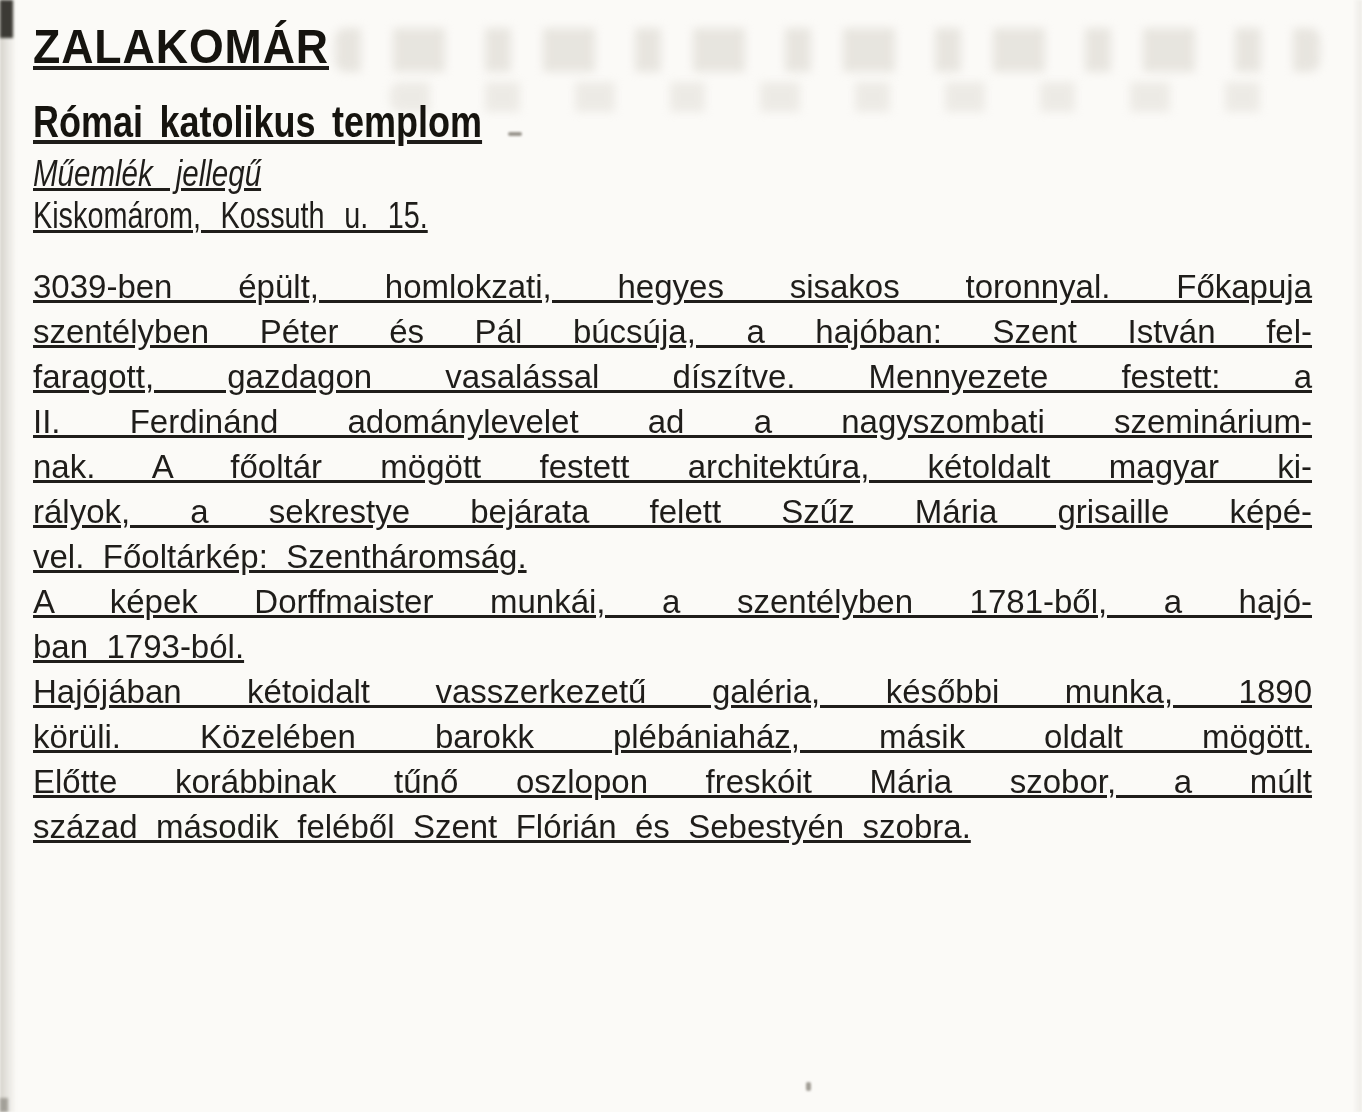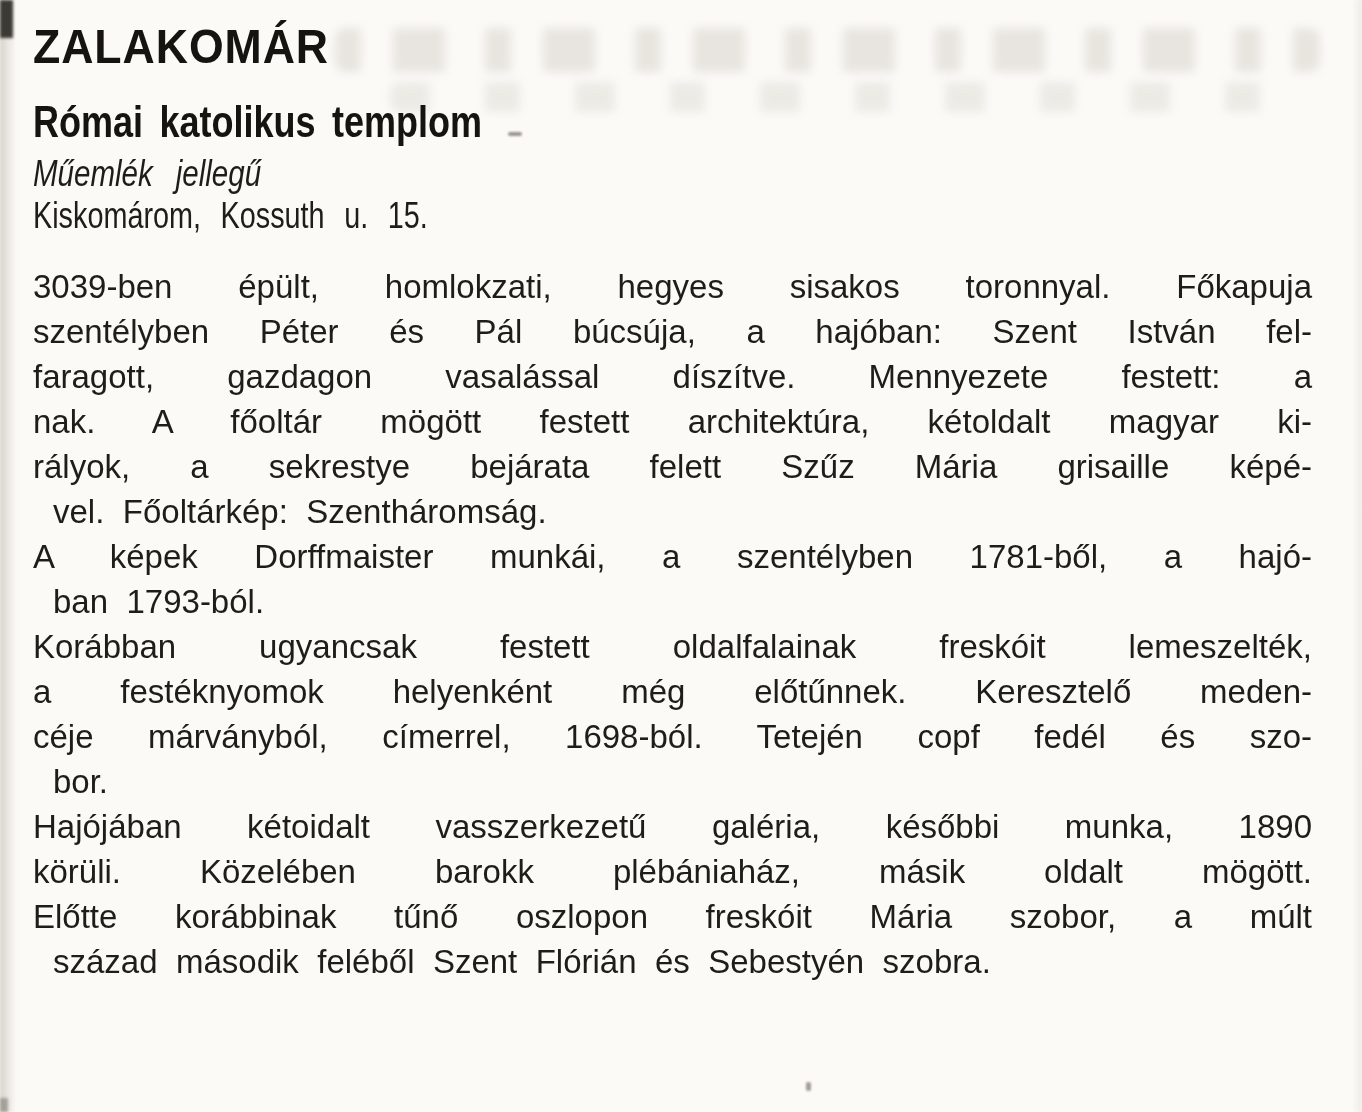--- a/index.html
+++ b/index.html
@@ -63,20 +63,21 @@
     background: #9a968e; filter: blur(1px); border-radius: 2px;
   }
   .speck-2 {
     position: absolute; left: 806px; top: 1082px; width: 5px; height: 9px;
     background: #a29e96; filter: blur(1px); border-radius: 2px;
   }
   
   .content {
     position: relative;
     padding: 22px 50px 0 33px;
+    text-decoration: underline;
   }
   .title {
     font-size: 48px;
     line-height: 50px;
     font-weight: bold;
     color: var(--heading-ink);
     letter-spacing: 1px;
     transform: scaleX(0.93);
     transform-origin: left center;
   }
@@ -114,21 +115,20 @@
   .line {
     line-height: 45px;
     white-space: normal;
     text-align: justify;
     text-align-last: justify;
   }
   .line.last {
     text-align: left;
     text-align-last: left;
     word-spacing: 0.28em;
-    margin-left: 20px;
   }
 </style>
 </head>
 <body>
 
 <div class="page">
   <div class="scan-edge-left"></div>
   <div class="scan-edge-right"></div>
   <div class="scan-corner-mark"></div>
   <div class="scan-corner-bottom"></div>
@@ -140,33 +140,28 @@
   <div class="content">
     <h1 class="title">ZALAKOMÁR</h1>
     <h2 class="subtitle">Római katolikus templom</h2>
     <div class="designation">Műemlék jellegű</div>
     <div class="address">Kiskomárom, Kossuth u. 15.</div>
     <div class="body-text">
         <div class="para">
           <div class="line">3039-ben épült, homlokzati, hegyes sisakos toronnyal. Főkapuja</div>
           <div class="line">szentélyben Péter és Pál búcsúja, a hajóban: Szent István fel-</div>
           <div class="line">faragott, gazdagon vasalással díszítve. Mennyezete festett: a</div>
+          <div class="line">II. Ferdinánd adománylevelet ad a nagyszombati szeminárium-</div>
           <div class="line">nak. A főoltár mögött festett architektúra, kétoldalt magyar ki-</div>
           <div class="line">rályok, a sekrestye bejárata felett Szűz Mária grisaille képé-</div>
           <div class="line last">vel. Főoltárkép: Szentháromság.</div>
         </div>
         <div class="para">
           <div class="line">A képek Dorffmaister munkái, a szentélyben 1781-ből, a hajó-</div>
           <div class="line last">ban 1793-ból.</div>
-        </div>
-        <div class="para">
-          <div class="line">Korábban ugyancsak festett oldalfalainak freskóit lemeszelték,</div>
-          <div class="line">a festéknyomok helyenként még előtűnnek. Keresztelő meden-</div>
-          <div class="line">céje márványból, címerrel, 1698-ból. Tetején copf fedél és szo-</div>
-          <div class="line last">bor.</div>
         </div>
         <div class="para">
           <div class="line">Hajójában kétoidalt vasszerkezetű galéria, későbbi munka, 1890</div>
           <div class="line">körüli. Közelében barokk plébániaház, másik oldalt mögött.</div>
           <div class="line">Előtte korábbinak tűnő oszlopon freskóit Mária szobor, a múlt</div>
           <div class="line last">század második feléből Szent Flórián és Sebestyén szobra.</div>
         </div>
       </div>
   </div>
 </div>

